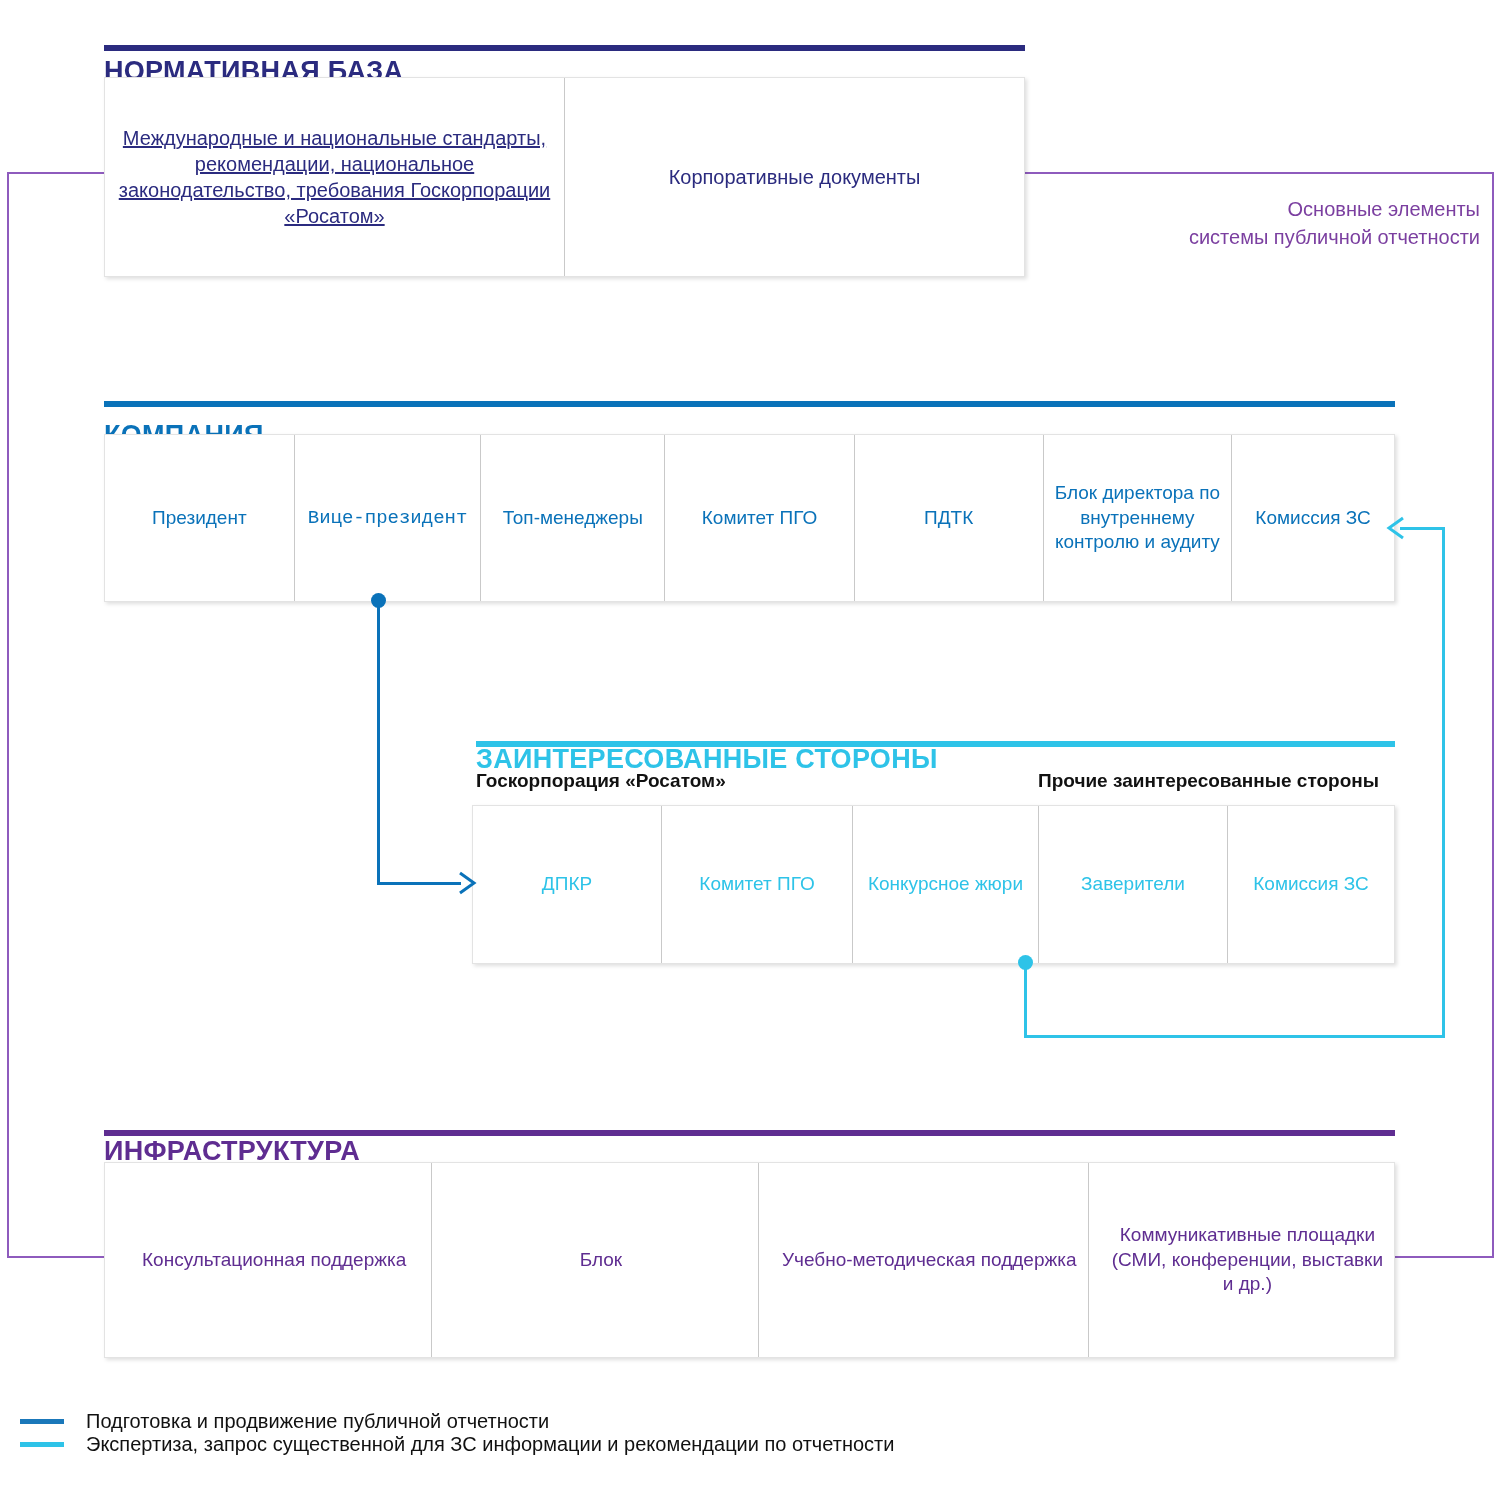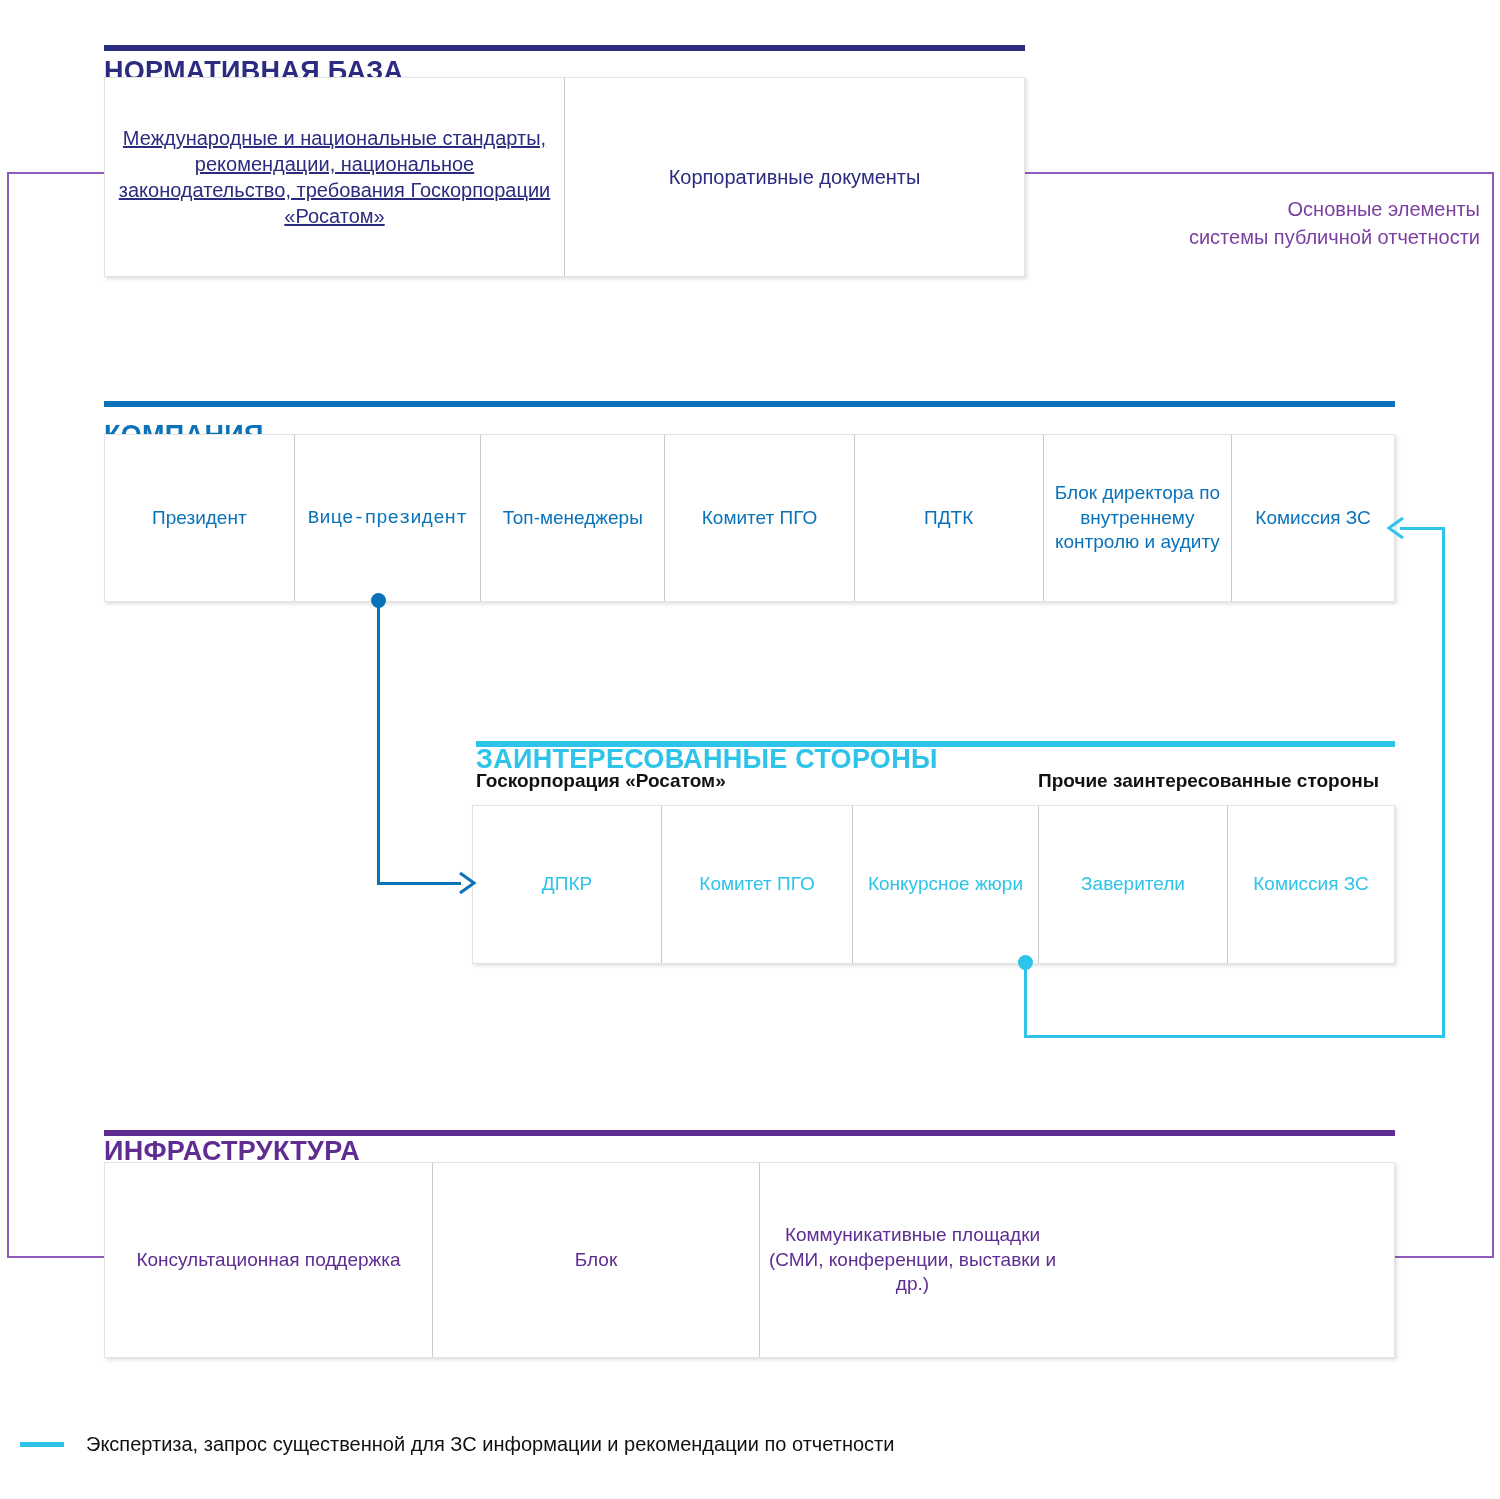--- a/index.html
+++ b/index.html
@@ -68,21 +68,21 @@
     padding: 6px 8px;
     border-right: 1px solid #c9c9c9;
     line-height: 1.30;
     background: #ffffff;
   }
   .cell:last-child { border-right: none; }
 
   .cell-navy   { color: #2b2b7f; font-size: 20px; }
   .cell-blue   { color: #0a72b9; font-size: 19px; }
   .cell-cyan   { color: #2ec3e8; font-size: 19px; }
-  .cell-purple { color: #5f2d91; font-size: 19px; }
+  .cell-purple { color: #5f2d91; font-size: 19px; margin-left: 12px; }
 
   
   .sub-label {
     position: absolute;
     font-size: 19px;
     font-weight: bold;
     color: #111111;
     white-space: nowrap;
   }
 
@@ -175,37 +175,42 @@
     <div class="cell cell-cyan" style="width:189px;">Заверители</div>
     <div class="cell cell-cyan" style="width:166px;">Комиссия ЗС</div>
   </div>
 
   <div class="sec-title t-purple" style="left:104px; top:1088px; font-size:27px;">ИНФРАСТРУКТУРА</div>
   <div class="sec-rule rule-purple" style="left:104px; top:1130px; width:1291px;"></div>
 
   <div class="row" style="left:104px; top:1162px; width:1291px; height:196px;">
     <div class="cell cell-purple" style="width:328px;">Консультационная поддержка</div>
     <div class="cell cell-purple" style="width:327px;">Блок</div>
+    <div class="cell cell-purple" style="width:331px;">Учебно-методическая поддержка</div>
     <div class="cell cell-purple" style="width:305px;">Коммуникативные площадки (СМИ, конференции, выставки и др.)</div>
   </div>
 
   <div class="dot dot-dark" style="left:371px; top:593px;"></div>
   <div class="conn conn-v c-dark" style="left:377px; top:600px; height:284px;"></div>
   <div class="conn conn-h c-dark" style="left:377px; top:882px; width:84px;"></div>
   <svg class="arrow-svg" style="left:455px; top:871px;" width="22" height="24" viewBox="0 0 22 24">
     <polyline points="5,2 19,12 5,22" fill="none" stroke="#0a72b9" stroke-width="3"></polyline>
   </svg>
 
   <div class="dot dot-light" style="left:1018px; top:955px;"></div>
   <div class="conn conn-v c-light" style="left:1024px; top:962px; height:76px;"></div>
   <div class="conn conn-h c-light" style="left:1024px; top:1035px; width:421px;"></div>
   <div class="conn conn-v c-light" style="left:1442px; top:527px; height:511px;"></div>
   <div class="conn conn-h c-light" style="left:1400px; top:527px; width:45px;"></div>
   <svg class="arrow-svg" style="left:1386px; top:516px;" width="22" height="24" viewBox="0 0 22 24">
     <polyline points="17,2 3,12 17,22" fill="none" stroke="#2ec3e8" stroke-width="3"></polyline>
   </svg>
 
+  <div class="legend-item" style="left:20px; top:1410px;">
+    <span class="legend-swatch sw-dark"></span>
+    <span class="legend-text">Подготовка и продвижение публичной отчетности</span>
+  </div>
   <div class="legend-item" style="left:20px; top:1433px;">
     <span class="legend-swatch sw-light"></span>
     <span class="legend-text">Экспертиза, запрос существенной для ЗС информации и рекомендации по отчетности</span>
   </div>
 
 </div>
 
 </body></html>

